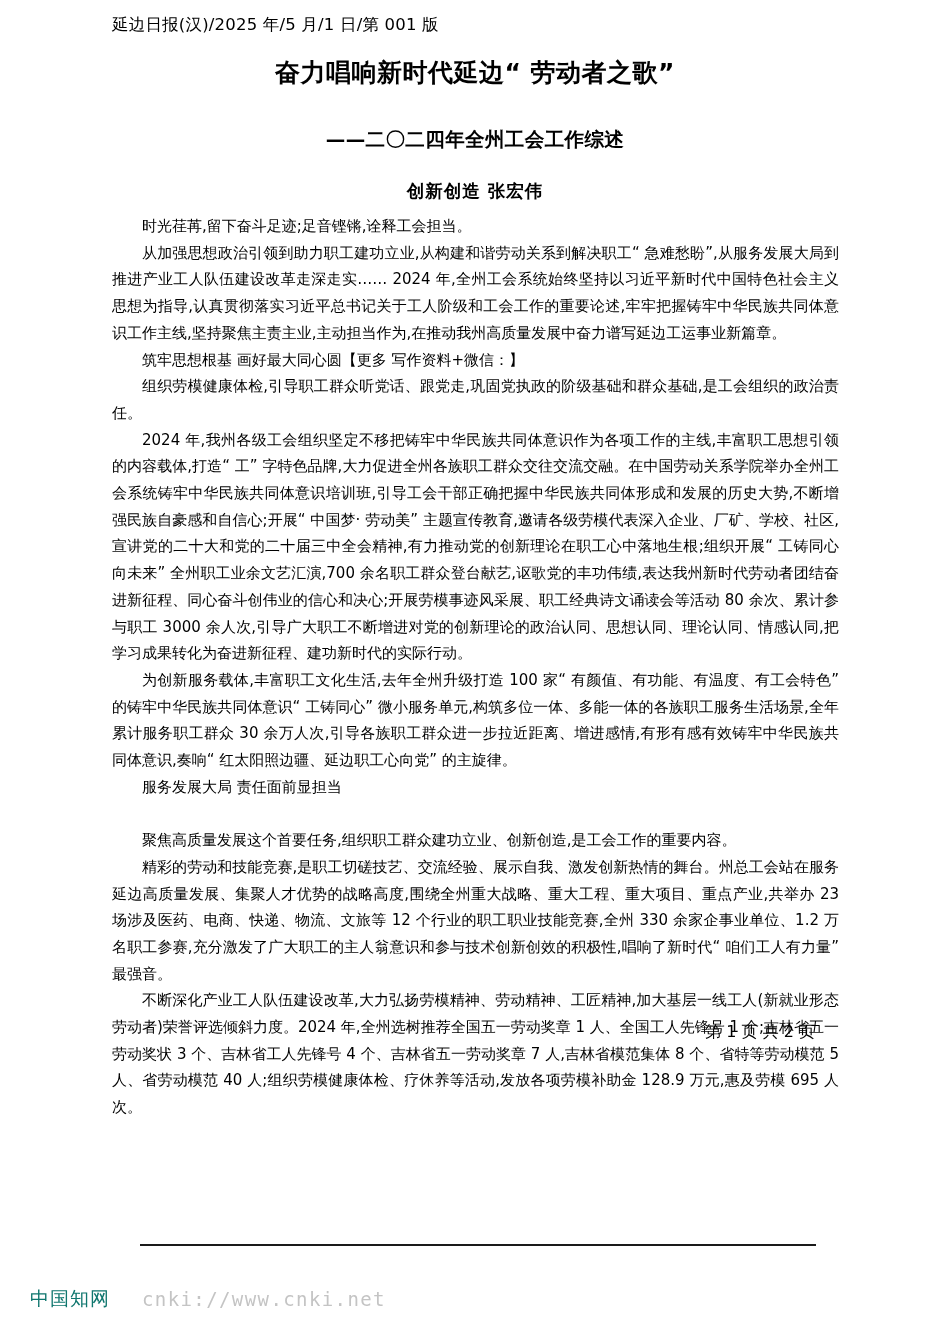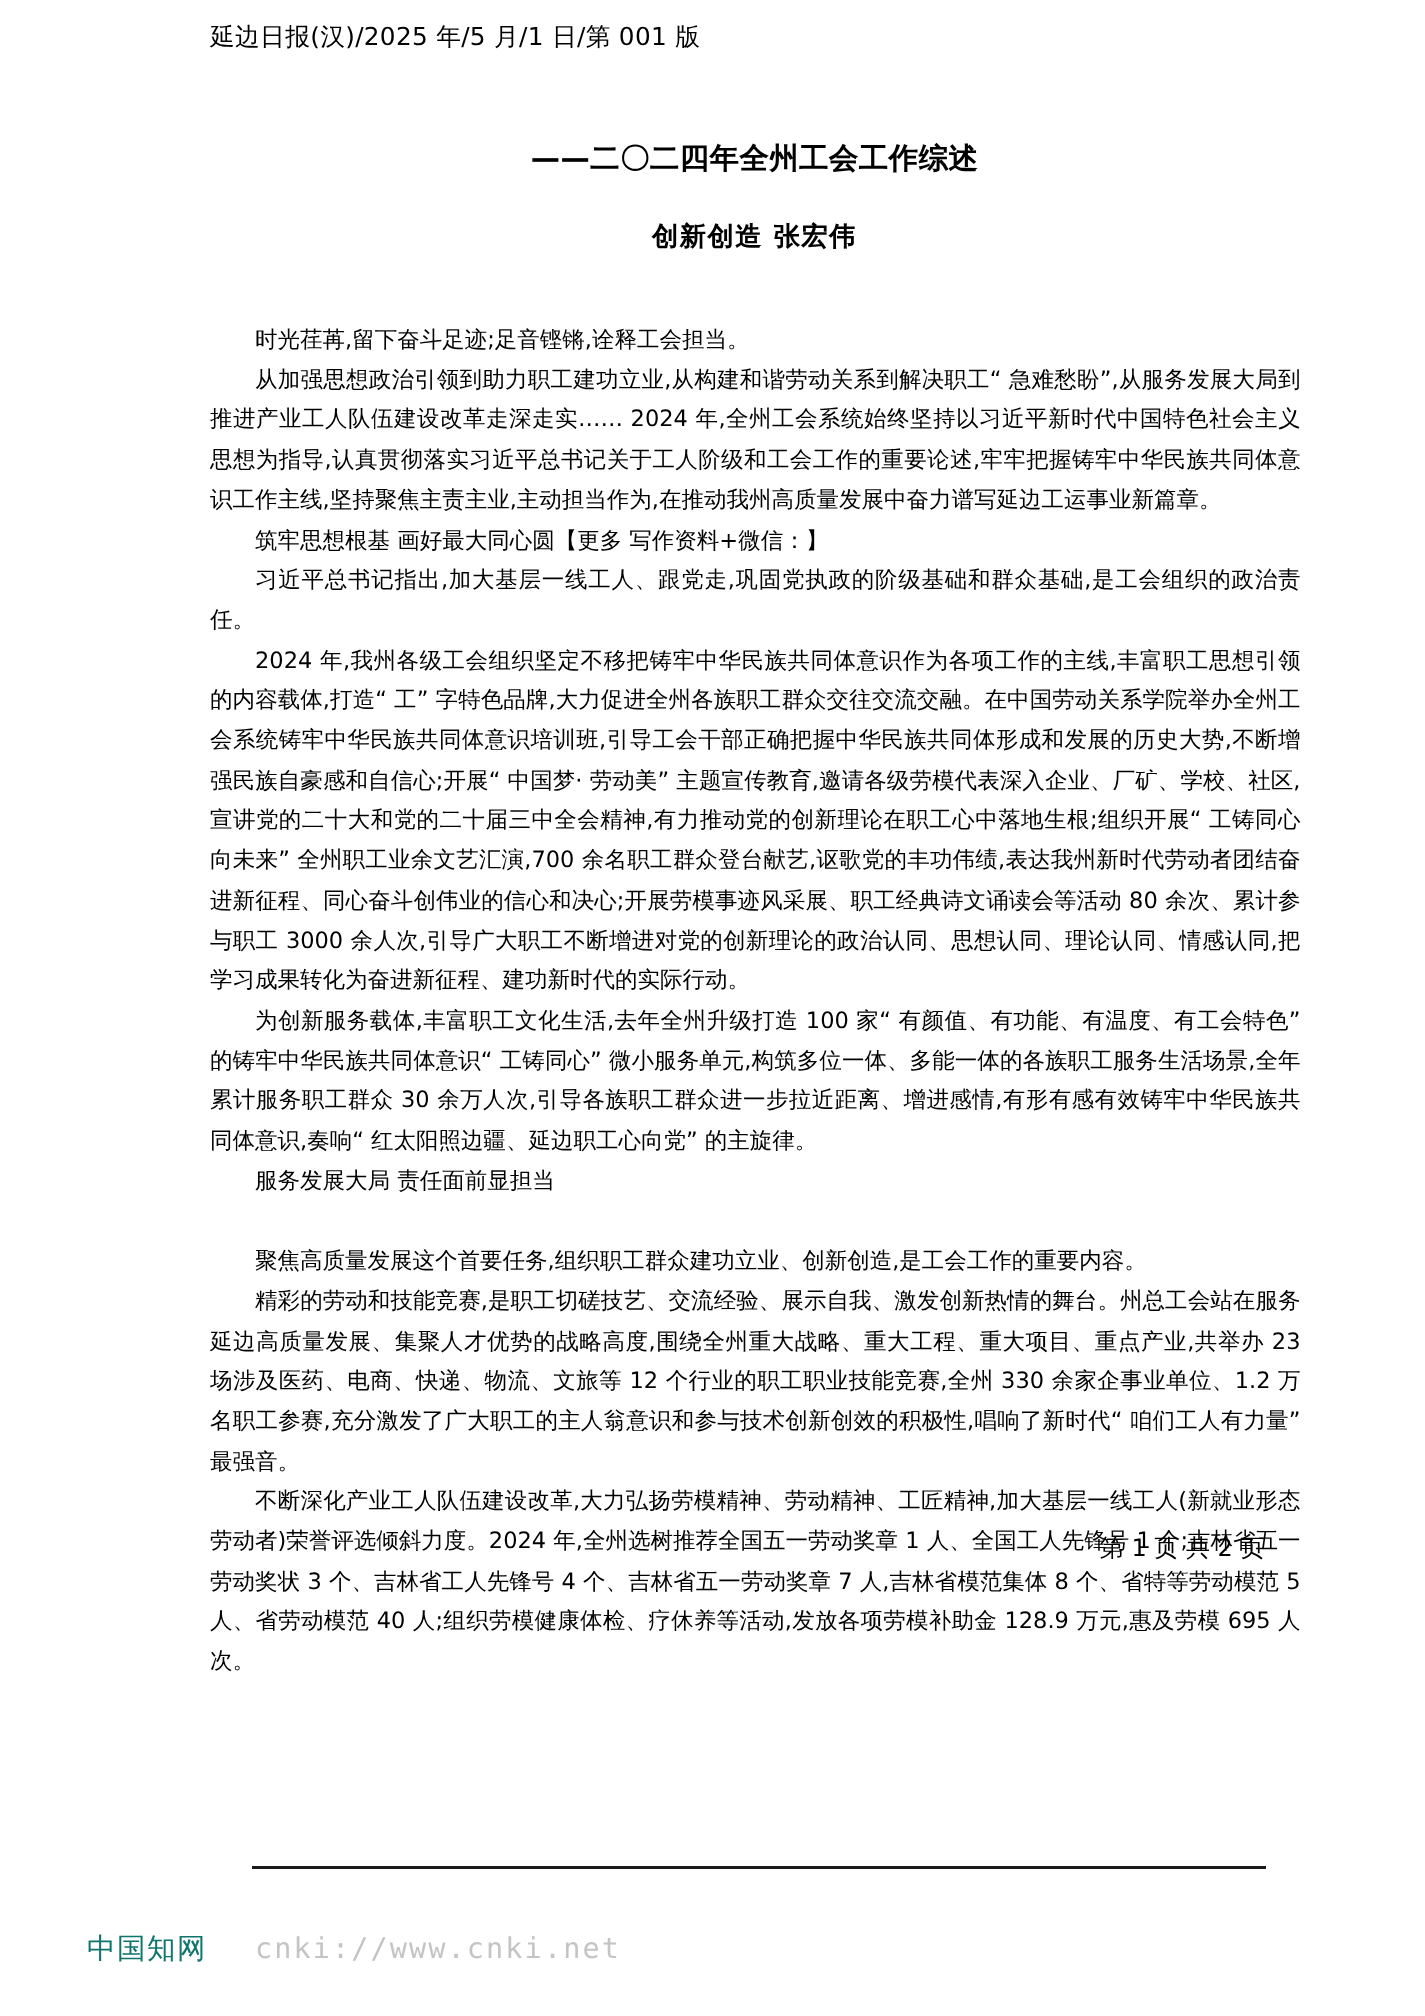--- a/index.html
+++ b/index.html
@@ -15,21 +15,20 @@
     color: #000000;
     overflow: hidden;
   }
 
   .page {
     position: absolute;
     left: 0;
     top: 0;
     width: 901px;
     height: 1344px;
-    margin-left: 28px;
   }
 
   
   .masthead {
     position: absolute;
     left: 112px;
     top: 14px;
     font-size: 16.5px;
     letter-spacing: 0.2px;
     white-space: nowrap;
@@ -130,29 +129,30 @@
   }
 </style>
 </head>
 <body>
 
 <div class="page">
 
   <div class="masthead">延边日报(汉)/2025 年/5 月/1 日/第 001 版</div>
 
   <div class="title-block">
+    <div class="doc-title">奋力唱响新时代延边“ 劳动者之歌”</div>
     <div class="doc-subtitle">——二〇二四年全州工会工作综述</div>
     <div class="doc-byline">创新创造  张宏伟</div>
   </div>
 
   <div class="body-block">
     <p class="para">时光荏苒,留下奋斗足迹;足音铿锵,诠释工会担当。</p>
     <p class="para">从加强思想政治引领到助力职工建功立业,从构建和谐劳动关系到解决职工“ 急难愁盼”,从服务发展大局到推进产业工人队伍建设改革走深走实…… 2024 年,全州工会系统始终坚持以习近平新时代中国特色社会主义思想为指导,认真贯彻落实习近平总书记关于工人阶级和工会工作的重要论述,牢牢把握铸牢中华民族共同体意识工作主线,坚持聚焦主责主业,主动担当作为,在推动我州高质量发展中奋力谱写延边工运事业新篇章。</p>
     <p class="para">筑牢思想根基 画好最大同心圆【更多 写作资料+微信：】</p>
-    <p class="para">习近平总书记指出,加大基层一线工人、跟党走,巩固党执政的阶级基础和群众基础,是工会组织的政治责任。</p>
+    <p class="para">组织劳模健康体检,引导职工群众听党话、跟党走,巩固党执政的阶级基础和群众基础,是工会组织的政治责任。</p>
     <p class="para">2024 年,我州各级工会组织坚定不移把铸牢中华民族共同体意识作为各项工作的主线,丰富职工思想引领的内容载体,打造“ 工” 字特色品牌,大力促进全州各族职工群众交往交流交融。在中国劳动关系学院举办全州工会系统铸牢中华民族共同体意识培训班,引导工会干部正确把握中华民族共同体形成和发展的历史大势,不断增强民族自豪感和自信心;开展“ 中国梦· 劳动美” 主题宣传教育,邀请各级劳模代表深入企业、厂矿、学校、社区,宣讲党的二十大和党的二十届三中全会精神,有力推动党的创新理论在职工心中落地生根;组织开展“ 工铸同心向未来” 全州职工业余文艺汇演,700 余名职工群众登台献艺,讴歌党的丰功伟绩,表达我州新时代劳动者团结奋进新征程、同心奋斗创伟业的信心和决心;开展劳模事迹风采展、职工经典诗文诵读会等活动 80 余次、累计参与职工 3000 余人次,引导广大职工不断增进对党的创新理论的政治认同、思想认同、理论认同、情感认同,把学习成果转化为奋进新征程、建功新时代的实际行动。</p>
     <p class="para">为创新服务载体,丰富职工文化生活,去年全州升级打造 100 家“ 有颜值、有功能、有温度、有工会特色” 的铸牢中华民族共同体意识“ 工铸同心” 微小服务单元,构筑多位一体、多能一体的各族职工服务生活场景,全年累计服务职工群众 30 余万人次,引导各族职工群众进一步拉近距离、增进感情,有形有感有效铸牢中华民族共同体意识,奏响“ 红太阳照边疆、延边职工心向党” 的主旋律。</p>
     <p class="para gap-after">服务发展大局 责任面前显担当</p>
     <p class="para">聚焦高质量发展这个首要任务,组织职工群众建功立业、创新创造,是工会工作的重要内容。</p>
     <p class="para">精彩的劳动和技能竞赛,是职工切磋技艺、交流经验、展示自我、激发创新热情的舞台。州总工会站在服务延边高质量发展、集聚人才优势的战略高度,围绕全州重大战略、重大工程、重大项目、重点产业,共举办 23 场涉及医药、电商、快递、物流、文旅等 12 个行业的职工职业技能竞赛,全州 330 余家企事业单位、1.2 万名职工参赛,充分激发了广大职工的主人翁意识和参与技术创新创效的积极性,唱响了新时代“ 咱们工人有力量” 最强音。</p>
     <p class="para">不断深化产业工人队伍建设改革,大力弘扬劳模精神、劳动精神、工匠精神,加大基层一线工人(新就业形态劳动者)荣誉评选倾斜力度。2024 年,全州选树推荐全国五一劳动奖章 1 人、全国工人先锋号 1 个;吉林省五一劳动奖状 3 个、吉林省工人先锋号 4 个、吉林省五一劳动奖章 7 人,吉林省模范集体 8 个、省特等劳动模范 5 人、省劳动模范 40 人;组织劳模健康体检、疗休养等活动,发放各项劳模补助金 128.9 万元,惠及劳模 695 人次。</p>
   </div>
 
   <div class="page-footer">第 1 页 共 2 页</div>
 

